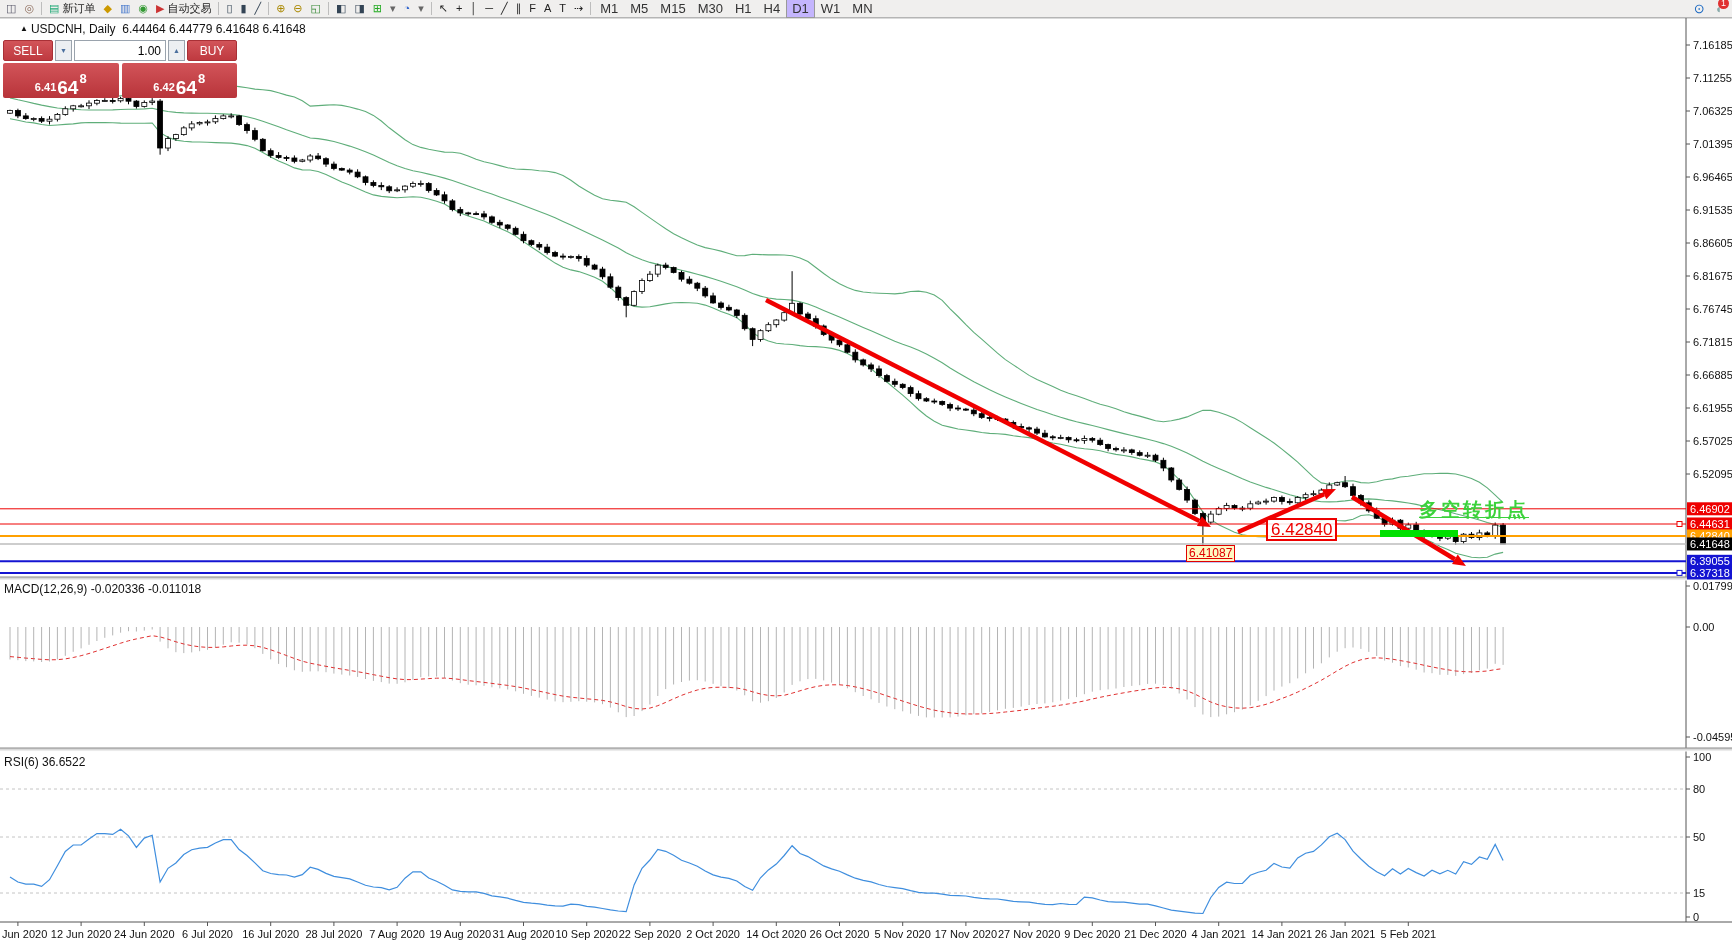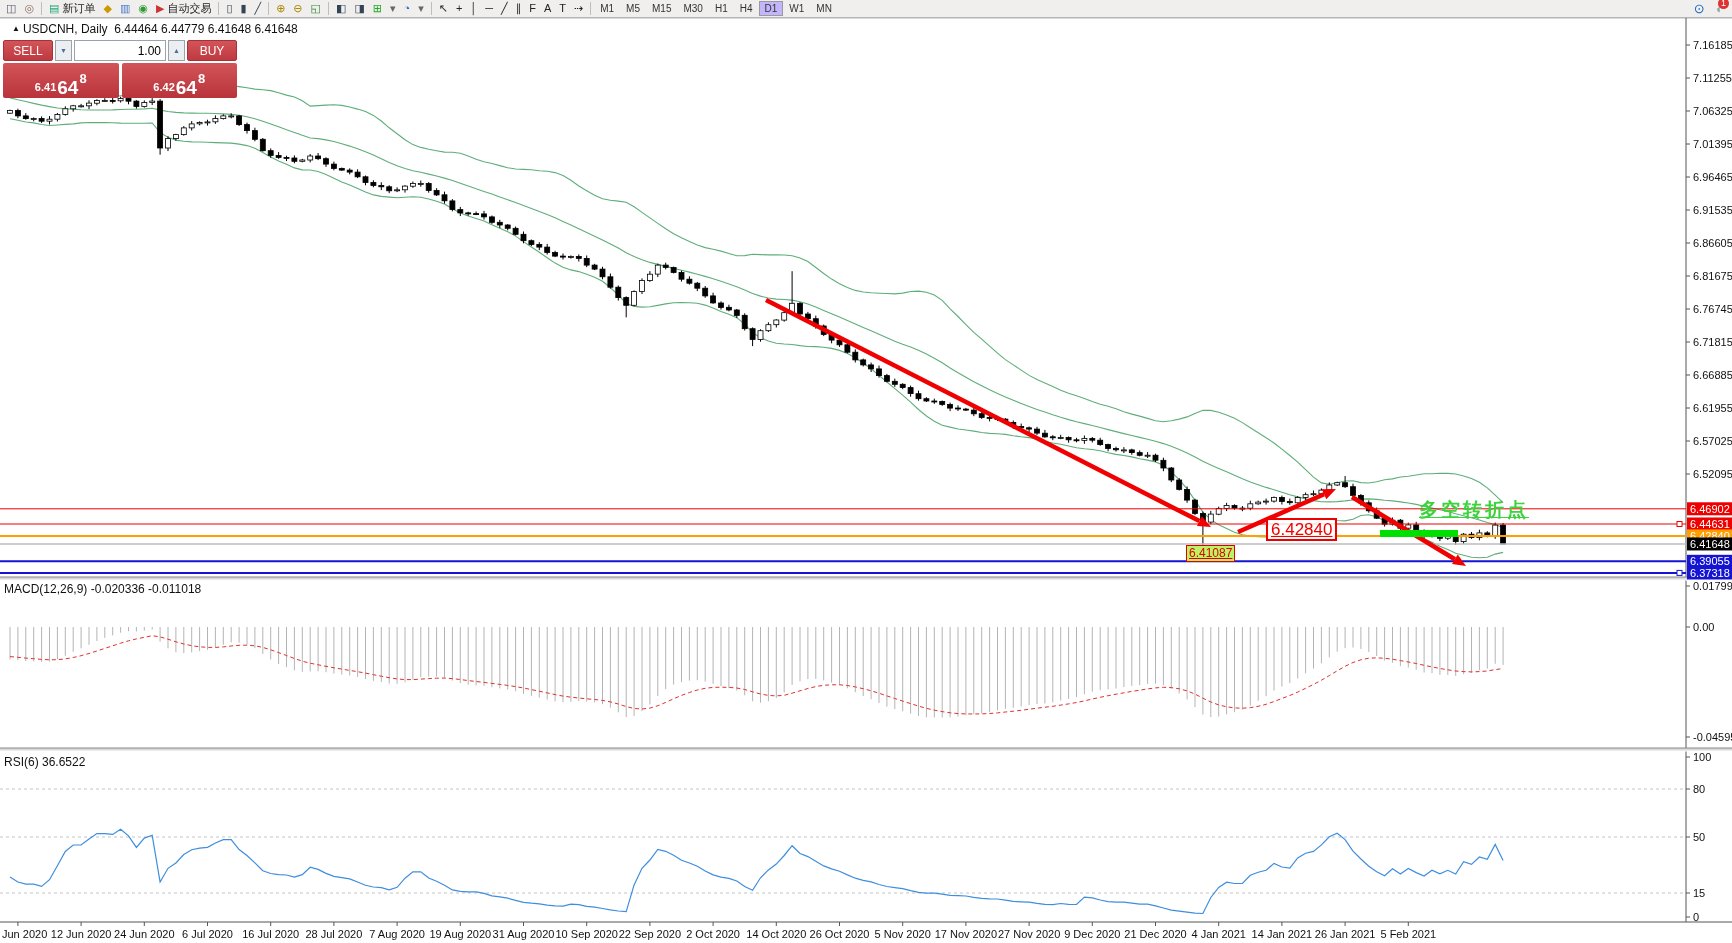--- a/index.html
+++ b/index.html
@@ -3,51 +3,51 @@
 <meta charset="utf-8">
 <style>
   html,body{margin:0;padding:0;width:1732px;height:943px;overflow:hidden;
     font-family:"Liberation Sans",sans-serif;background:#fff;}
   
   #toolbar{position:absolute;left:0;top:0;width:1732px;height:18px;background:#f0efee;
     border-bottom:1px solid #b5b5b5;display:flex;align-items:center;padding:0 2px;box-sizing:border-box;z-index:30;}
   .tbtn{height:16px;display:flex;align-items:center;gap:3px;padding:0 4px;font-size:11px;color:#222;cursor:default;}
   .tbtn .glyph{font-size:11px;line-height:1;}
   .sep{width:1px;height:13px;background:#bdbdbd;margin:0 3px;}
-  .tf{font-size:10px;color:#333;padding:1px 5px;border:1px solid transparent;}
+  .tf{font-size:13px;color:#333;padding:1px 5px;border:1px solid transparent;}
   .tf.active{background:#c4b5fd;border:1px solid #9a9a9a;}
   .t-right{margin-left:auto;display:flex;align-items:center;gap:10px;padding-right:8px;}
   .badge{position:absolute;top:-4px;right:-7px;background:#e03131;color:#fff;border-radius:7px;
     font-size:9px;padding:0 3px;line-height:11px;}
   .bubble{position:relative;font-size:12px;color:#8aa;}
   
   #stage{position:absolute;left:0;top:0;width:1732px;height:943px;}
   svg{position:absolute;left:0;top:0;}
-  #symline{position:absolute;left:12px;top:22px;font-size:12px;color:#111;z-index:10;}
+  #symline{position:absolute;left:20px;top:22px;font-size:12px;color:#111;z-index:10;}
   #symline .tri{font-size:8px;vertical-align:2px;margin-right:3px;}
   
   #ocp{position:absolute;left:3px;top:40px;width:234px;z-index:20;}
   .row1{display:flex;height:21px;gap:2px;}
   .obtn{flex:0 0 48px;background:linear-gradient(#d25459,#bf3a40);color:#fff;font-size:12px;
     display:flex;align-items:center;justify-content:center;border:1px solid #a93036;border-radius:2px;}
   .spin{flex:0 0 15px;background:#eceff2;border:1px solid #9aa3ad;color:#4a6f9e;font-size:7px;
     display:flex;align-items:center;justify-content:center;}
   .vol{flex:1;border:1px solid #9aa3ad;background:#fff;font-size:12px;text-align:right;
     padding:0 4px;font-family:"Liberation Sans",sans-serif;min-width:0;}
   .row2{display:flex;gap:3px;margin-top:2px;height:35px;}
   .pbox{flex:1;background:linear-gradient(#d25459,#b8343a);border-radius:2px;color:#fff;
     display:flex;align-items:flex-end;justify-content:center;padding:1px 2px 2px;}
   .p-small{font-size:11px;font-weight:bold;margin:0 1px 3px 0;}
   .p-big{font-size:19px;font-weight:bold;line-height:0.9;}
   .p-sup{font-size:13px;font-weight:bold;margin:0 0 10px 1px;}
   
   .indlabel{position:absolute;font-size:12px;color:#111;z-index:10;white-space:nowrap;}
   
   .anno{position:absolute;z-index:15;white-space:nowrap;text-decoration:underline;}
-  #swinglow{font-size:12px;color:#e00000;border:1px solid #e00000;background:#bef264;padding:0 2px;line-height:15px;}
+  #swinglow{font-size:12px;color:#e00000;border:1px solid #e00000;background:#fef9c3;padding:0 2px;line-height:15px;}
   #levellabel{font-size:17px;color:#ee0000;border:2px solid #ee0000;background:rgba(255,255,255,.85);
     padding:0 3px;line-height:19px;}
   #turnpoint{font-size:19px;font-weight:bold;color:#3bd23b;letter-spacing:3px;}
   #greenbar{background:#00e000;}
 </style>
 </head>
 <body>
 
 <div id="stage">
   <svg id="chart-svg" width="1732" height="943">

